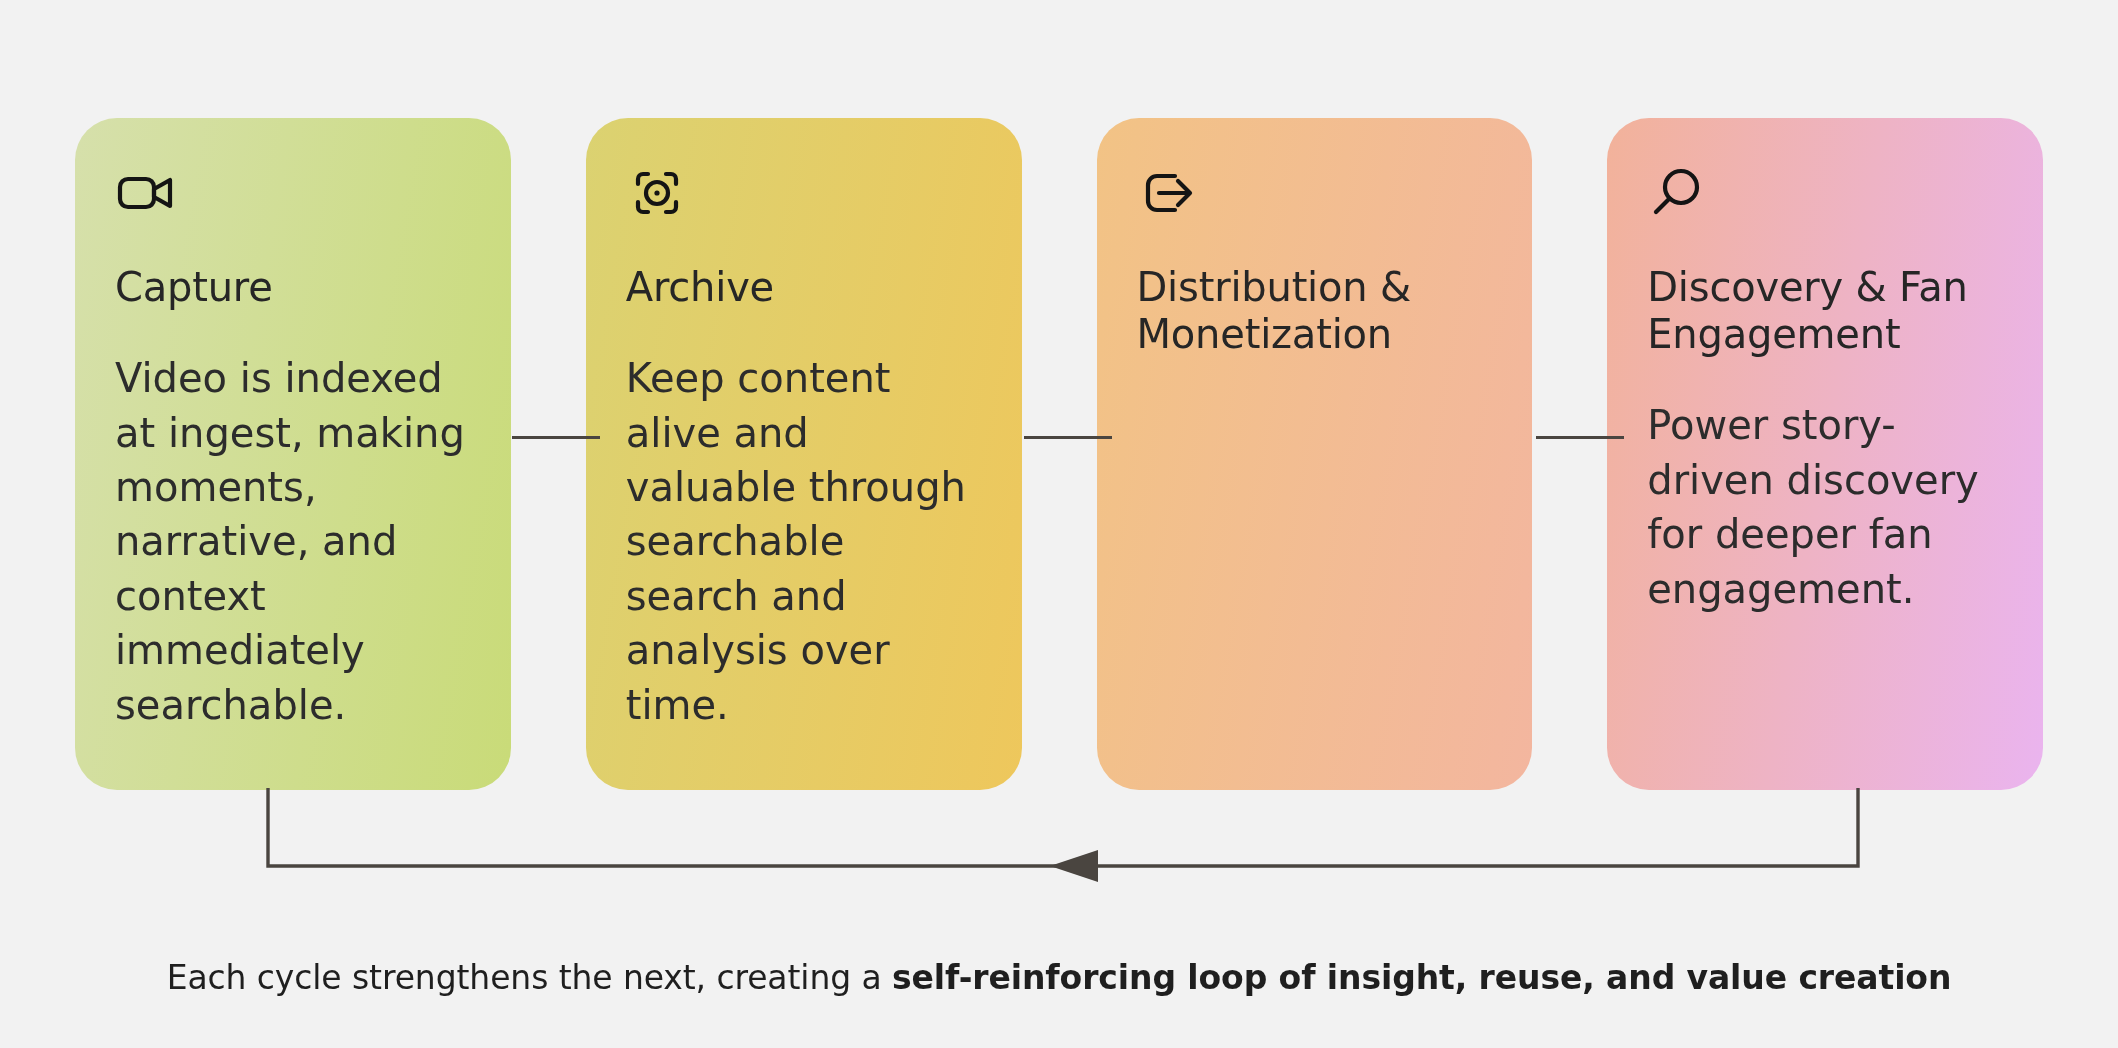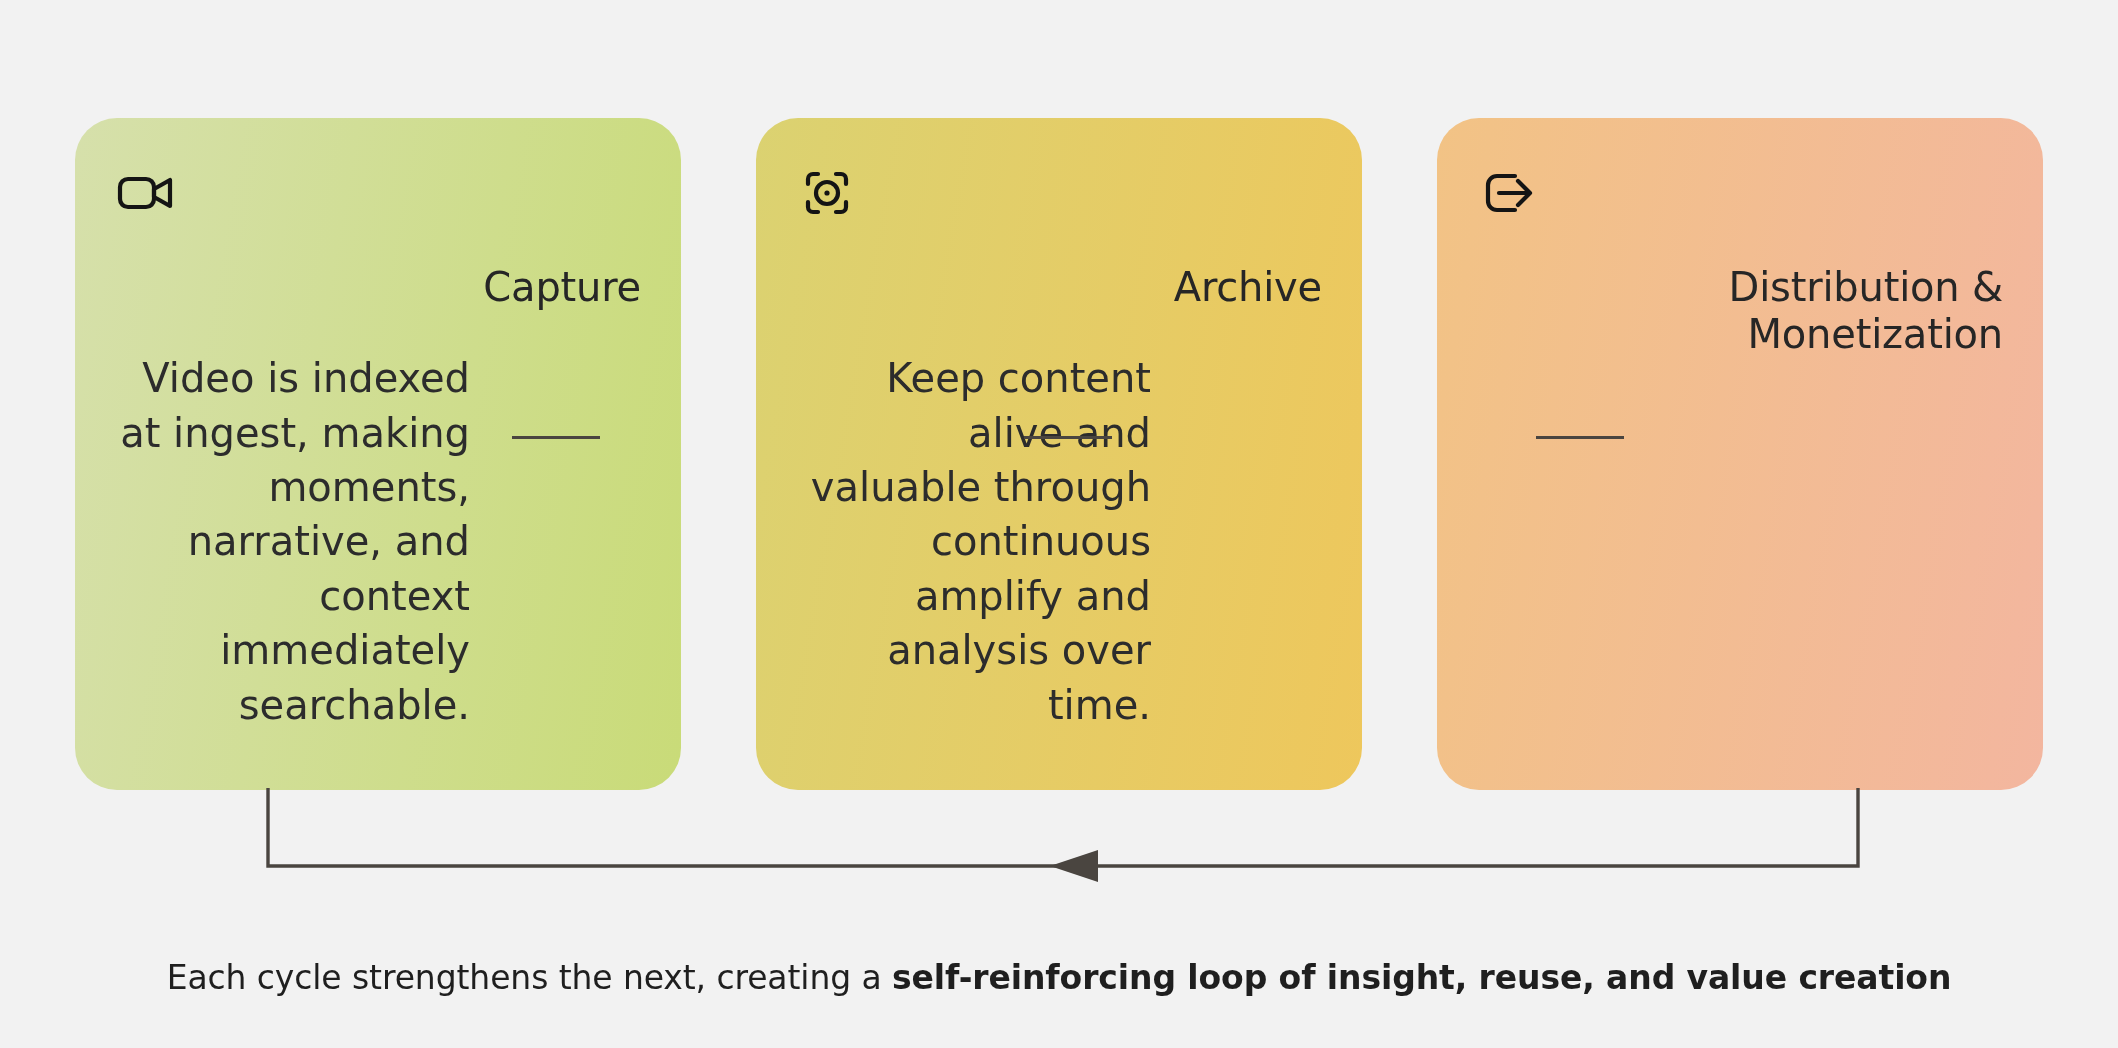--- a/index.html
+++ b/index.html
@@ -23,21 +23,20 @@
 
   
   .cards-row {
     position: absolute;
     left: 75px;
     top: 118px;
     width: 1968px;
     height: 672px;
     display: flex;
     gap: 75px;
-    text-align: right;
   }
 
   .card {
     position: relative;
     flex: 1 1 0;
     border-radius: 42px;
     padding: 44px 40px 0 40px;
     box-sizing: border-box;
     overflow: hidden;
   }
@@ -129,34 +128,44 @@
         <svg viewBox="0 0 62 62" fill="none" stroke="#141414" stroke-width="4.2" stroke-linecap="round" stroke-linejoin="round">
           <path d="M12 22 V17 a5 5 0 0 1 5-5 h5"></path>
           <path d="M40 12 h5 a5 5 0 0 1 5 5 v5"></path>
           <path d="M50 40 v5 a5 5 0 0 1 -5 5 h-5"></path>
           <path d="M22 50 h-5 a5 5 0 0 1 -5 -5 v-5"></path>
           <circle cx="31" cy="31" r="11"></circle>
           <circle cx="31" cy="31" r="2.6" fill="#141414" stroke="none"></circle>
         </svg>
       </span>
       <h3 class="card-title">Archive</h3>
-      <p class="card-body">Keep content alive and valuable through continuous amplify and analysis over time.</p>
+      <p class="card-body">Keep content alive and valuable through searchable search and analysis over time.</p>
     </div>
 
     <div class="card" id="card2" style="background: linear-gradient(100deg, rgb(242, 195, 133) 0%, rgb(243, 182, 159) 100%);">
       <span class="card-icon">
         <svg viewBox="0 0 62 62" fill="none" stroke="#141414" stroke-width="4.2" stroke-linecap="round" stroke-linejoin="round">
           <path d="M38 14 H20 a9 9 0 0 0 -9 9 v16 a9 9 0 0 0 9 9 h18"></path>
           <path d="M22 31 H52"></path>
           <path d="M41 19 L53 31 L41 43"></path>
         </svg>
       </span>
       <h3 class="card-title">Distribution &amp; Monetization</h3>
     </div>
 
+    <div class="card" id="card3" style="background: linear-gradient(100deg, rgb(242, 178, 154) 0%, rgb(234, 180, 239) 100%);">
+      <span class="card-icon">
+        <svg viewBox="0 0 62 62" fill="none" stroke="#141414" stroke-width="4.2" stroke-linecap="round" stroke-linejoin="round">
+          <circle cx="34" cy="25" r="16"></circle>
+          <path d="M22.5 36.5 L9 50"></path>
+        </svg>
+      </span>
+      <h3 class="card-title">Discovery &amp; Fan Engagement</h3>
+      <p class="card-body">Power story-driven discovery for deeper fan engagement.</p>
+    </div>
 
   </div>
 
   <div class="connector c1"></div>
   <div class="connector c2"></div>
   <div class="connector c3"></div>
 
   <svg class="loop" viewBox="0 0 2118 120">
     <path d="M268 8 L268 86 L1858 86 L1858 8" fill="none" stroke="#4a4540" stroke-width="3.4"></path>
     <polygon points="1050,86 1098,70 1098,102" fill="#4a4540"></polygon>

